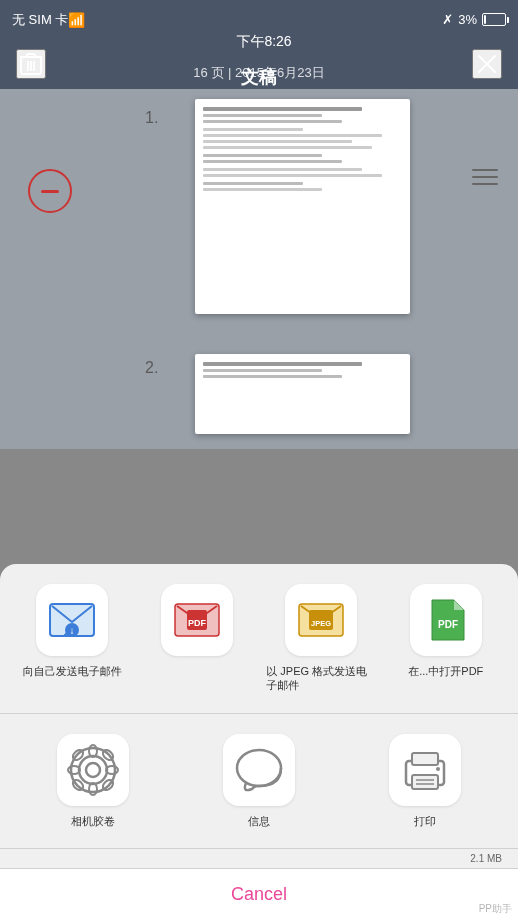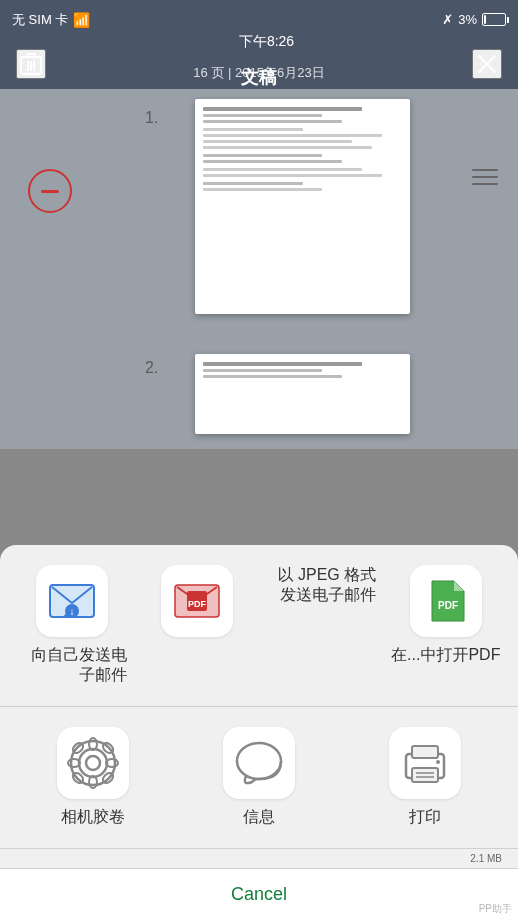--- a/index.html
+++ b/index.html
@@ -17,21 +17,21 @@
       width: 100%;
       height: 39px;
       background: #4a5568;
       display: flex;
       align-items: center;
       justify-content: space-between;
       padding: 0 12px;
       color: white;
       font-size: 13px;
     }
-    .status-left { display: flex; align-items: center; gap: 5px; }
+    .status-left { display: flex; align-items: center; }
     .status-center { font-size: 14px; font-weight: 500; margin-top: 44px; }
     .status-right { display: flex; align-items: center; gap: 5px; font-size: 13px; }
     .battery-icon {
       display: inline-flex; align-items: center;
       border: 1.5px solid white; border-radius: 2px;
       width: 24px; height: 13px; padding: 1px; position: relative;
     }
     .battery-icon::after {
       content: '';
       position: absolute; right: -4px; top: 50%; transform: translateY(-50%);
@@ -181,23 +181,23 @@
     }
     .share-icon-box {
       width: 72px; height: 72px;
       background: white;
       border-radius: 16px;
       display: flex; align-items: center; justify-content: center;
       box-shadow: 0 1px 3px rgba(0,0,0,0.1);
       overflow: hidden;
     }
     .share-label {
-      font-size: 16px;
+      font-size: 11px;
       color: #333;
-      text-align: right;
+      text-align: left;
       line-height: 1.3;
     }
 
     .divider {
       height: 1px;
       background: #d0d0d0;
       margin: 0 0 20px 0;
     }
     .file-size-row {
       text-align: right;
@@ -205,21 +205,21 @@
       font-size: 10px;
       color: #666;
       border-top: 1px solid #d0d0d0;
     }
     .cancel-btn {
       width: 100%;
       height: 52px;
       background: white;
       border: none;
       border-top: 1px solid #d0d0d0;
-      color: #15803d;
+      color: #ec4899;
       font-size: 18px;
       font-weight: 400;
       cursor: pointer;
       font-family: -apple-system, "PingFang SC", sans-serif;
     }
 
     
     .watermark {
       position: absolute;
       bottom: 4px;
@@ -332,20 +332,28 @@
         <svg width="48" height="40" viewBox="0 0 48 40">
           <rect x="2" y="4" width="44" height="32" rx="3" fill="#f0c0c0" stroke="#cc3333" stroke-width="1.5"></rect>
           <path d="M4 6 L24 20 L44 6" fill="none" stroke="#cc3333" stroke-width="1.8"></path>
           <rect x="14" y="10" width="20" height="20" rx="2" fill="#cc3333"></rect>
           <text x="24" y="26" text-anchor="middle" fill="white" font-size="9" font-weight="bold">PDF</text>
         </svg>
       </div>
     </div>
 
     <div class="share-item">
+      <div class="share-icon-box">
+        <svg width="48" height="40" viewBox="0 0 48 40">
+          <rect x="2" y="4" width="44" height="32" rx="3" fill="#f5e0a0" stroke="#c8900a" stroke-width="1.5"></rect>
+          <path d="M4 6 L24 20 L44 6" fill="none" stroke="#c8900a" stroke-width="1.8"></path>
+          <rect x="12" y="10" width="24" height="20" rx="2" fill="#c8900a"></rect>
+          <text x="24" y="26" text-anchor="middle" fill="white" font-size="7.5" font-weight="bold">JPEG</text>
+        </svg>
+      </div>
       <span class="share-label">以 JPEG 格式发送电子邮件</span>
     </div>
 
     <div class="share-item">
       <div class="share-icon-box">
         <svg width="48" height="44" viewBox="0 0 48 44">
           <path d="M10 2 L32 2 L42 12 L42 42 L10 42 Z" fill="#4caf50" stroke="#388e3c" stroke-width="1"></path>
           <path d="M32 2 L42 12 L32 12 Z" fill="#a5d6a7"></path>
           <text x="26" y="30" text-anchor="middle" fill="white" font-size="10" font-weight="bold">PDF</text>
         </svg>

